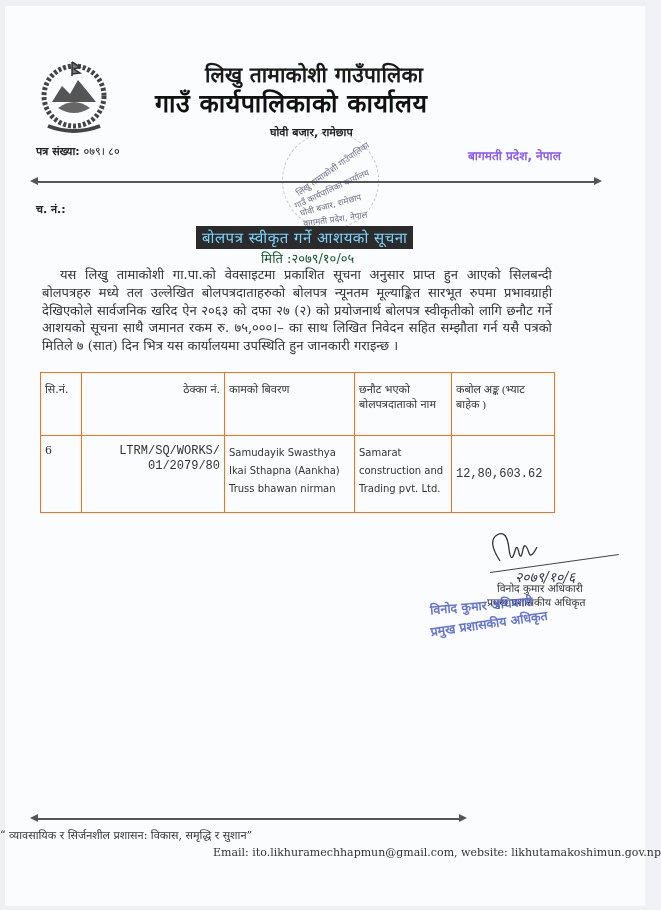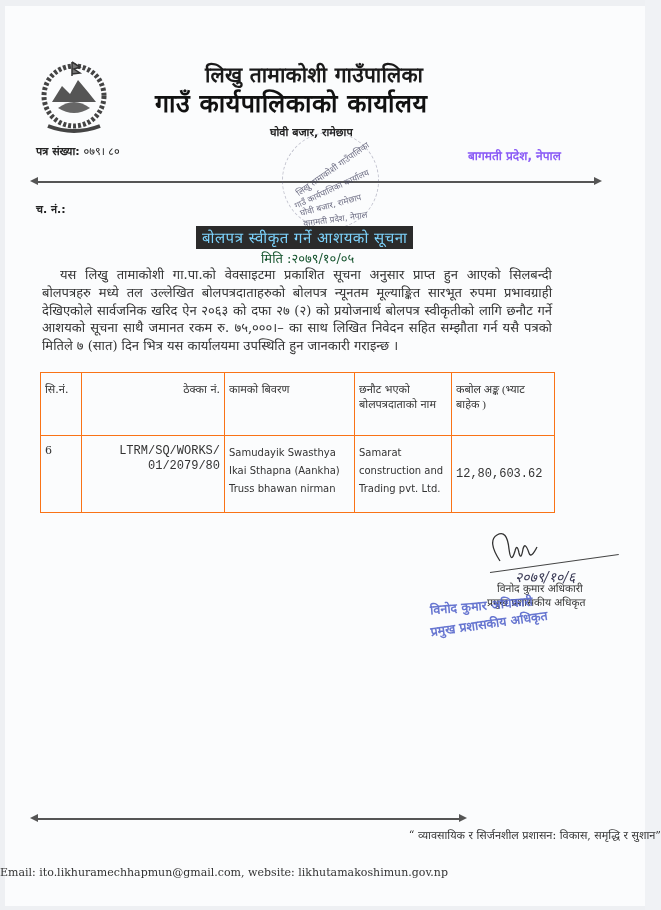--- a/index.html
+++ b/index.html
@@ -29,22 +29,22 @@
   .sans { font-family:"DejaVu Sans", sans-serif; font-size:10px; line-height:18px; }
   .serif-lg { font-family:Liberation Mono, monospace; font-size:12px; line-height:15px; }
   .amount { vertical-align:middle !important; }
   .signature { left:485px; top:531px; width:65px; height:40px; }
   .sig-line { left:490px; top:572px; width:130px; height:1px; background:#444; transform:rotate(-8deg); transform-origin:left; }
   .sig-date { left:515px; top:567px; font-size:14px; color:#3a3a55; font-style:italic; }
   .sig-name { left:497px; top:581px; font-size:10.5px; color:#333; }
   .sig-title { left:487px; top:595px; font-size:10.5px; color:#333; }
   .blue-stamp1 { left:430px; top:597px; font-size:12.5px; color:#4e5fc9; font-weight:bold; font-family:"DejaVu Sans", sans-serif; transform:rotate(-5deg); opacity:0.85; }
   .blue-stamp2 { left:430px; top:615px; font-size:12.5px; color:#4e5fc9; font-weight:bold; font-family:"DejaVu Sans", sans-serif; transform:rotate(-8deg); opacity:0.85; }
-  .motto { left:0; width:661px; top:827px; text-align:right; font-size:11px; color:#333; }
-  .contact { left:0; width:661px; top:846px; text-align:left; font-size:11px; color:#333;margin-top:20px; }
+  .motto { left:0; width:661px; top:827px; text-align:left; font-size:11px; color:#333; }
+  .contact { left:0; width:661px; top:846px; text-align:right; font-size:11px; color:#333; }
   .right-edge { position:absolute; left:645px; top:0; width:16px; height:910px; background:#f0f2f5; }
 </style>
 </head>
 <body>
 
 <div class="page"></div>
 <div class="right-edge"></div>
 
 <svg class="abs emblem" viewBox="0 0 72 80">
   <circle cx="36" cy="40" r="30" fill="none" stroke="#444" stroke-width="5" stroke-dasharray="3 2"></circle>

